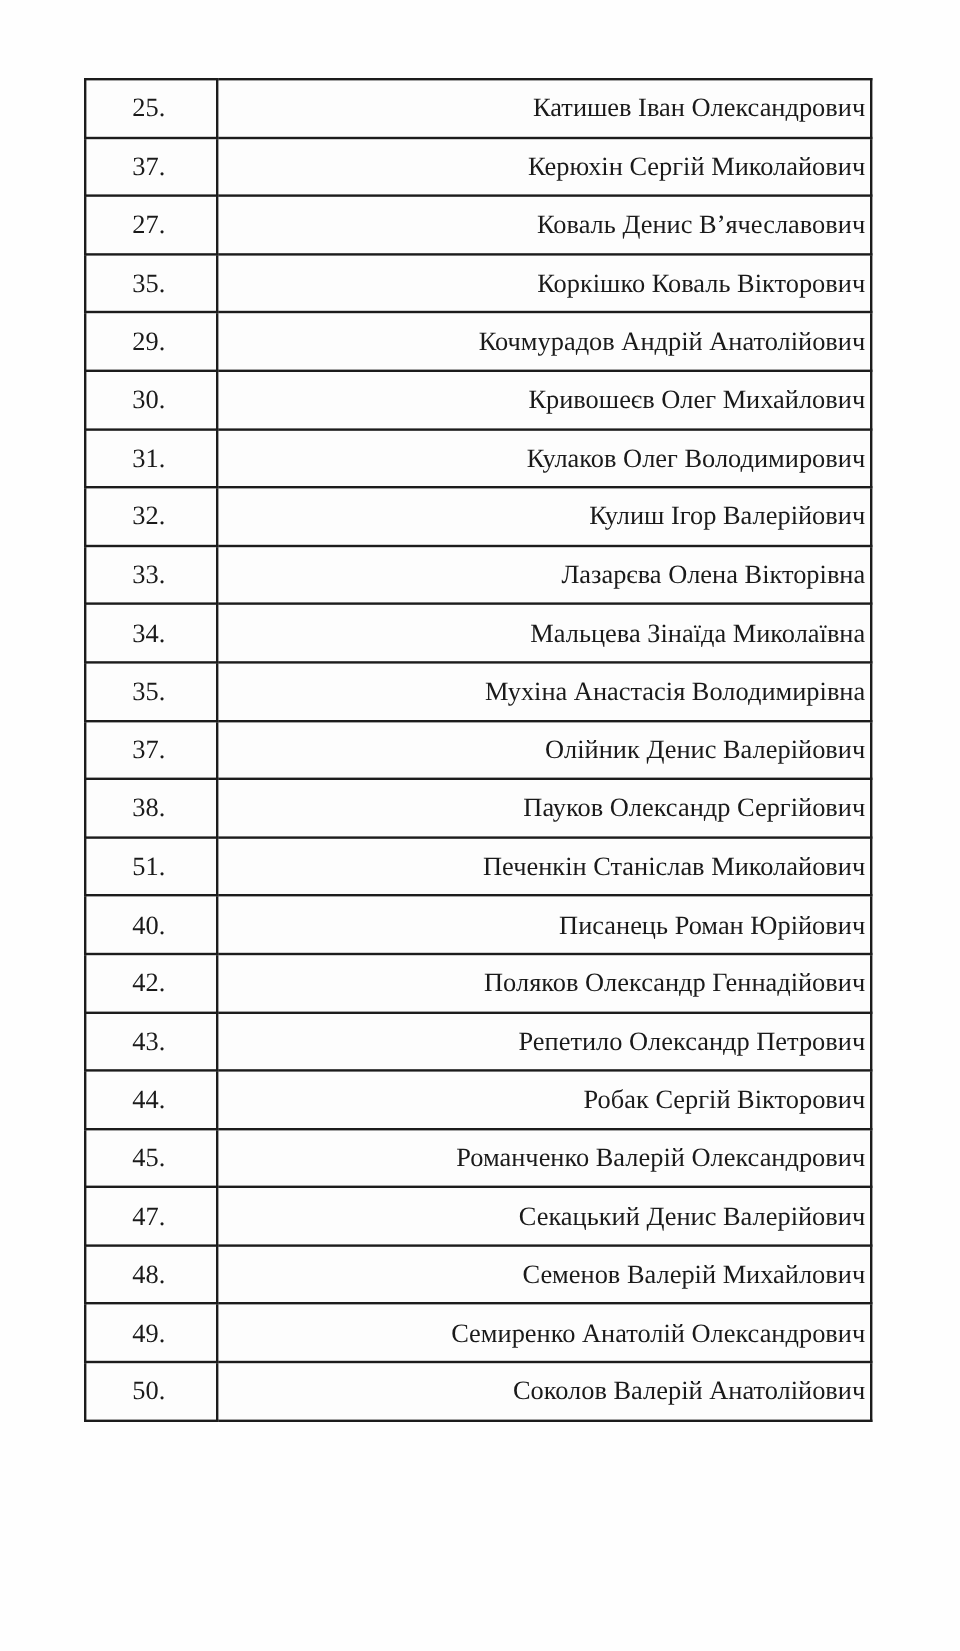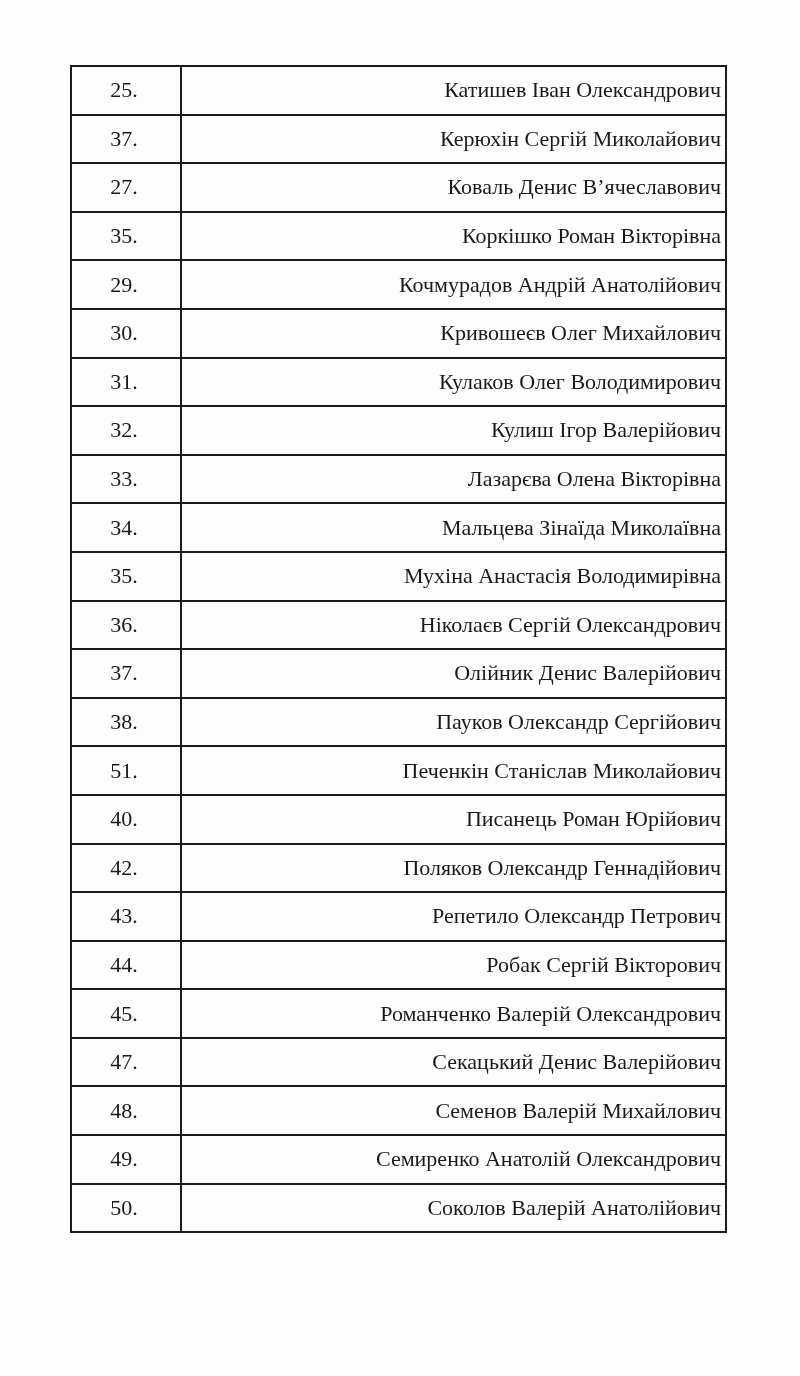--- a/index.html
+++ b/index.html
@@ -61,21 +61,21 @@
     <td class="cell-name">Керюхін Сергій Миколайович</td>
   </tr>
 
   <tr>
     <td class="cell-num">27.</td>
     <td class="cell-name">Коваль Денис В’ячеславович</td>
   </tr>
 
   <tr>
     <td class="cell-num">35.</td>
-    <td class="cell-name">Коркішко Роман Вікторівна</td>
+    <td class="cell-name">Коркішко Коваль Вікторович</td>
   </tr>
 
   <tr>
     <td class="cell-num">29.</td>
     <td class="cell-name">Кочмурадов Андрій Анатолійович</td>
   </tr>
 
   <tr>
     <td class="cell-num">30.</td>
     <td class="cell-name">Кривошеєв Олег Михайлович</td>
@@ -99,24 +99,20 @@
   <tr>
     <td class="cell-num">34.</td>
     <td class="cell-name">Мальцева Зінаїда Миколаївна</td>
   </tr>
 
   <tr>
     <td class="cell-num">35.</td>
     <td class="cell-name">Мухіна Анастасія Володимирівна</td>
   </tr>
 
-  <tr>
-    <td class="cell-num">36.</td>
-    <td class="cell-name">Ніколаєв Сергій Олександрович</td>
-  </tr>
 
   <tr>
     <td class="cell-num">37.</td>
     <td class="cell-name">Олійник Денис Валерійович</td>
   </tr>
 
   <tr>
     <td class="cell-num">38.</td>
     <td class="cell-name">Пауков Олександр Сергійович</td>
   </tr>

